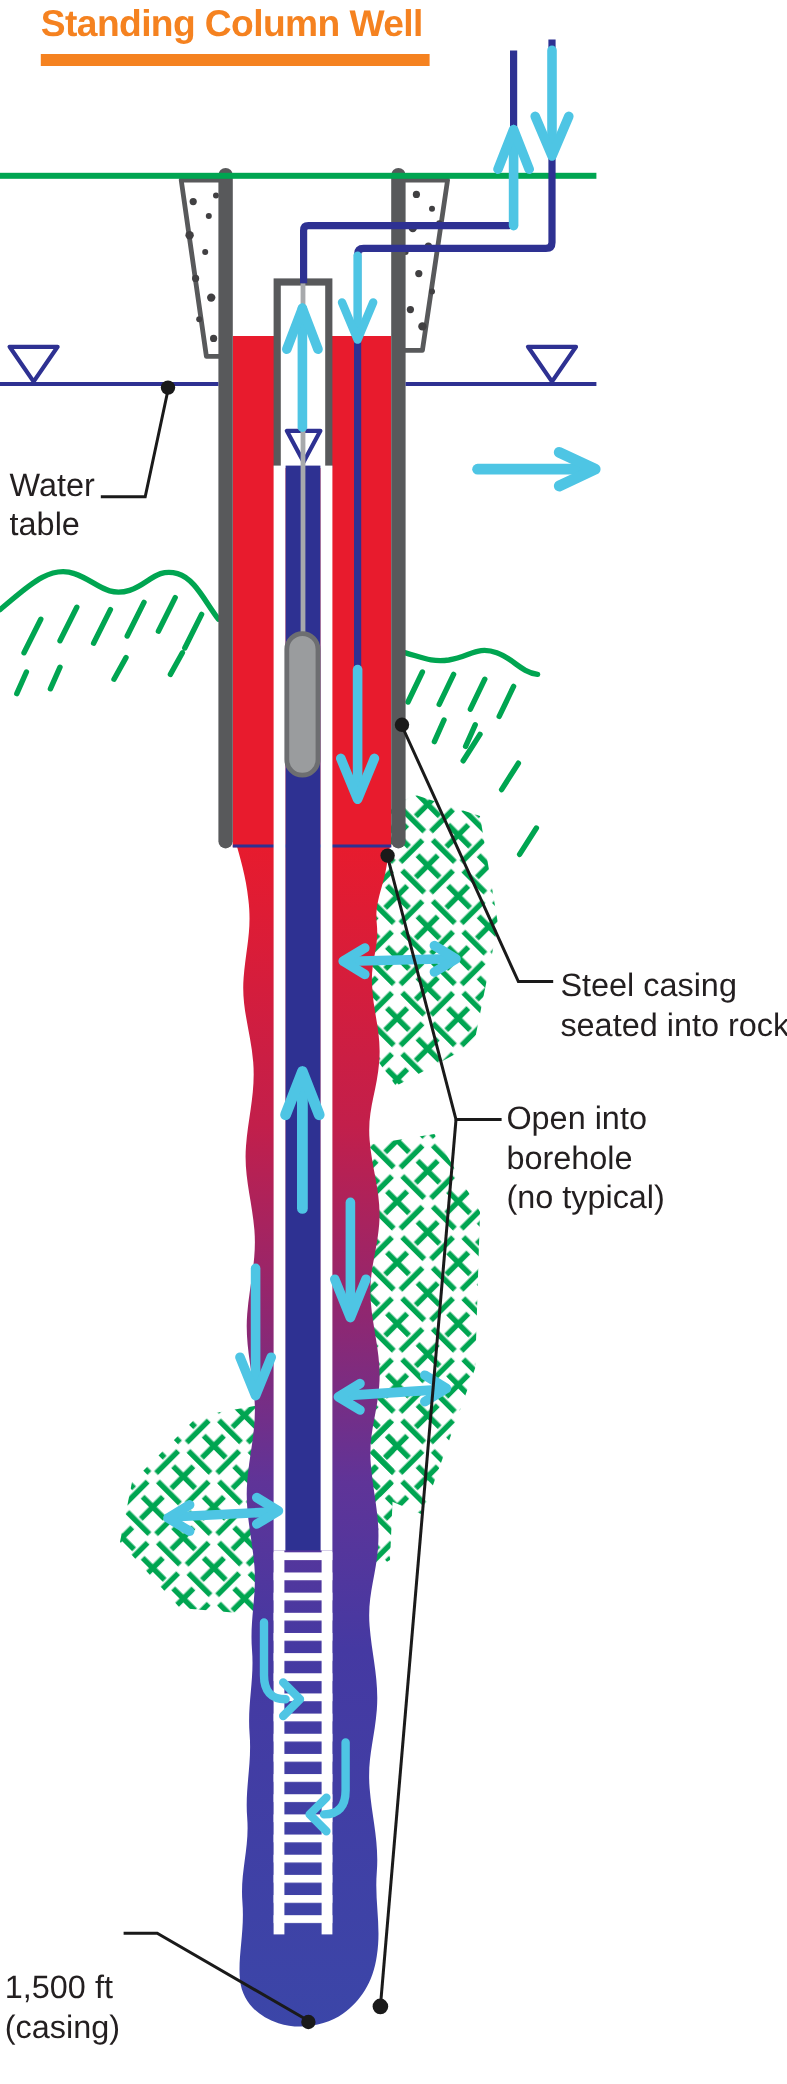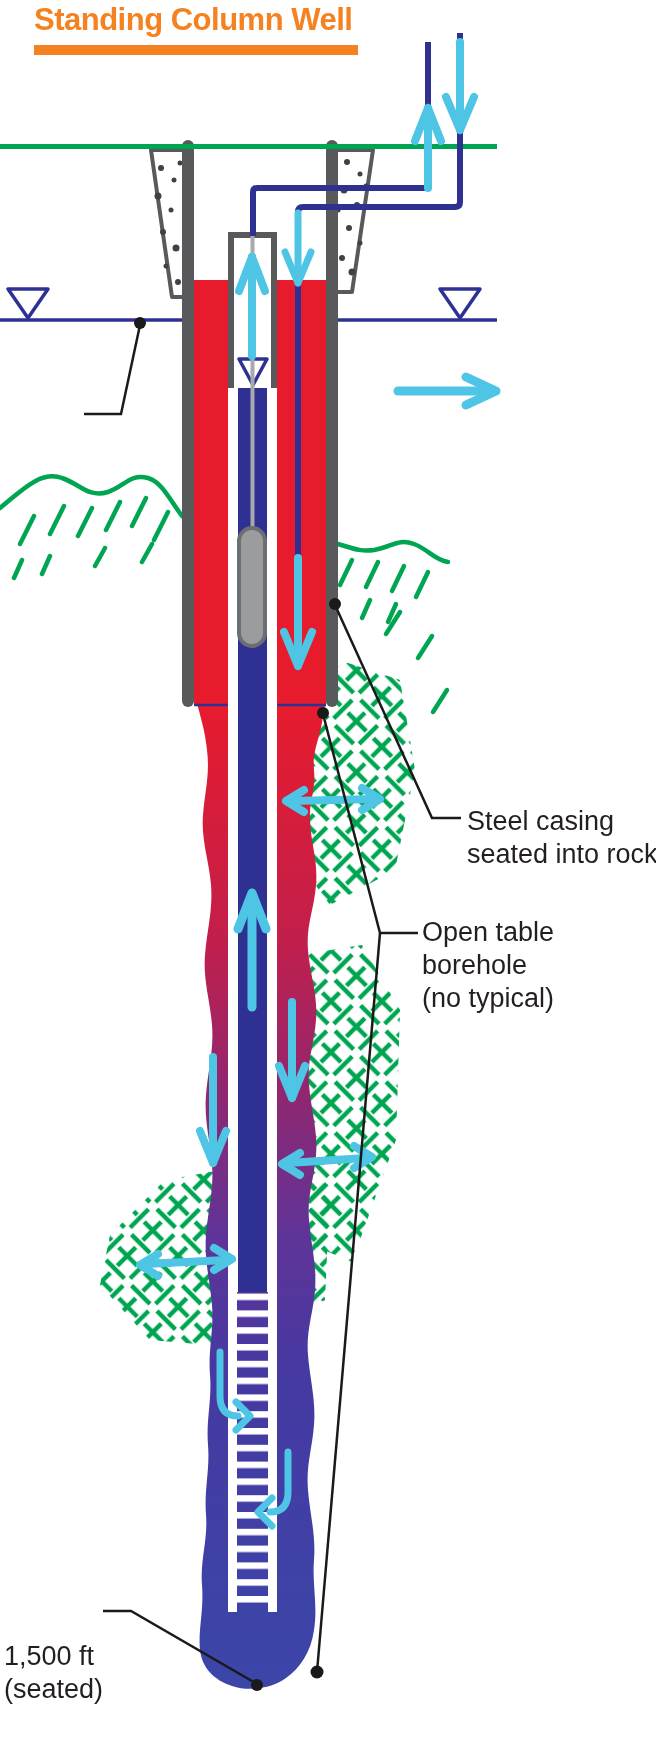--- a/index.html
+++ b/index.html
@@ -228,27 +228,31 @@
     <circle cx="335" cy="604" r="6"></circle>
     <circle cx="323" cy="713" r="6"></circle>
     <circle cx="317" cy="1672" r="6.5"></circle>
     <circle cx="257" cy="1685" r="6"></circle>
   </g>
 </svg>
 
   <div class="title">Standing Column Well</div>
   <div class="title-rule"></div>
 
+  <div class="lbl" style="left:8px;top:388px;">
+    <div>Water</div>
+    <div>table</div>
+  </div>
   <div class="lbl" style="left:467px;top:805px;">
     <div>Steel casing</div>
     <div>seated into rock</div>
   </div>
   <div class="lbl" style="left:422px;top:916px;">
-    <div>Open table</div>
+    <div>Open into</div>
     <div>borehole</div>
     <div>(no typical)</div>
   </div>
   <div class="lbl" style="left:4px;top:1640px;">
     <div>1,500 ft</div>
-    <div>(seated)</div>
+    <div>(casing)</div>
   </div>
 
 </div>
 
 </body></html>

